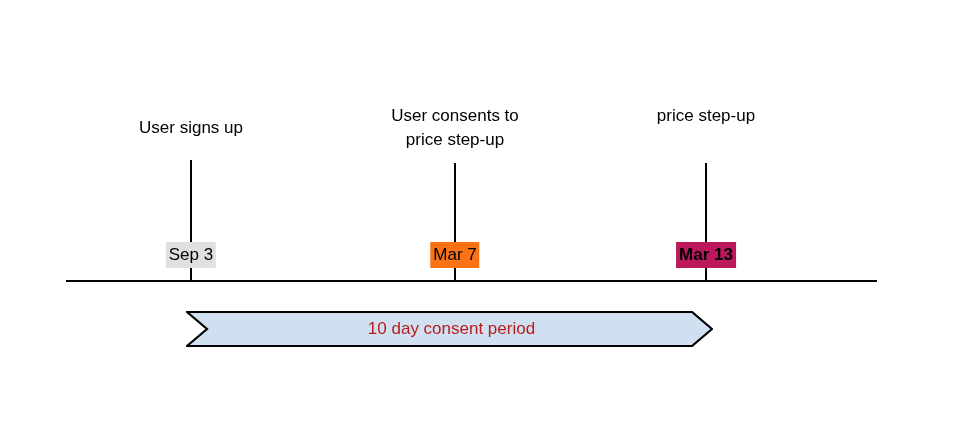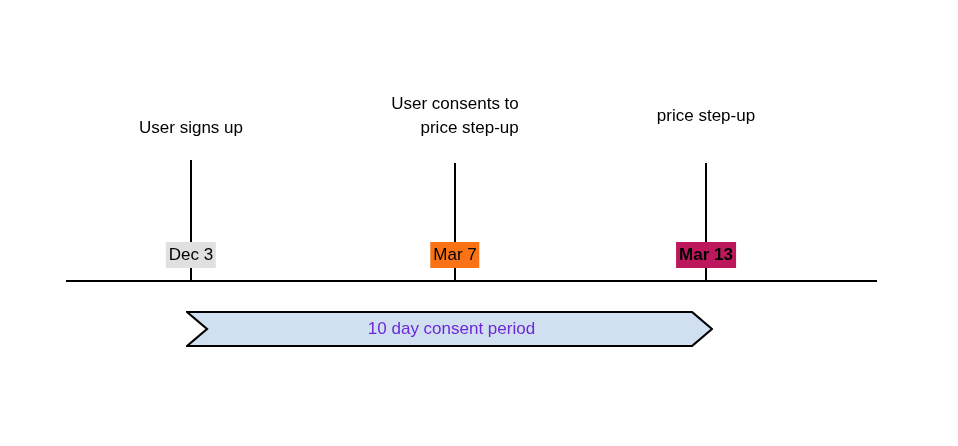--- a/index.html
+++ b/index.html
@@ -62,21 +62,21 @@
     padding: 1px 3px;
     color: #000000;
   }
 
   
   .event.e0 { left: 191px; }
   .event.e1 { left: 455px; }
   .event.e2 { left: 706px; }
 
   .event.e0 .event-label { top: 116px; }
-  .event.e1 .event-label { top: 92px; text-align: right; }
+  .event.e1 .event-label { top: 104px; }
   .event.e2 .event-label { top: 104px; }
 
   .event.e0 .event-tick { top: 160px; height: 122px; }
   .event.e1 .event-tick { top: 163px; height: 119px; }
   .event.e2 .event-tick { top: 163px; height: 119px; }
 
   .event-date { top: 242px; }
 
   
   .banner-wrap {
@@ -94,38 +94,38 @@
   .banner-text {
     position: absolute;
     left: 0;
     top: 0;
     width: 527px;
     height: 36px;
     display: flex;
     align-items: center;
     justify-content: center;
     font-size: 17px;
-    color: #6d28d9;
+    color: #b91c1c;
     padding-left: 4px;
     box-sizing: border-box;
   }
 </style>
 </head>
 <body>
 
 <div id="timeline-diagram">
 
   <div class="axis-line"></div>
 
   <div class="event e0">
     <div class="event-label">
       <div>User signs up</div>
     </div>
     <div class="event-tick"></div>
-    <div class="event-date" style="background: rgb(224, 224, 224);">Dec 3</div>
+    <div class="event-date" style="background: rgb(224, 224, 224);">Sep 3</div>
   </div>
 
   <div class="event e1">
     <div class="event-label">
       <div>User consents to</div>
       <div>price step-up</div>
     </div>
     <div class="event-tick"></div>
     <div class="event-date" style="background: #f97316;">Mar 7</div>
   </div>

